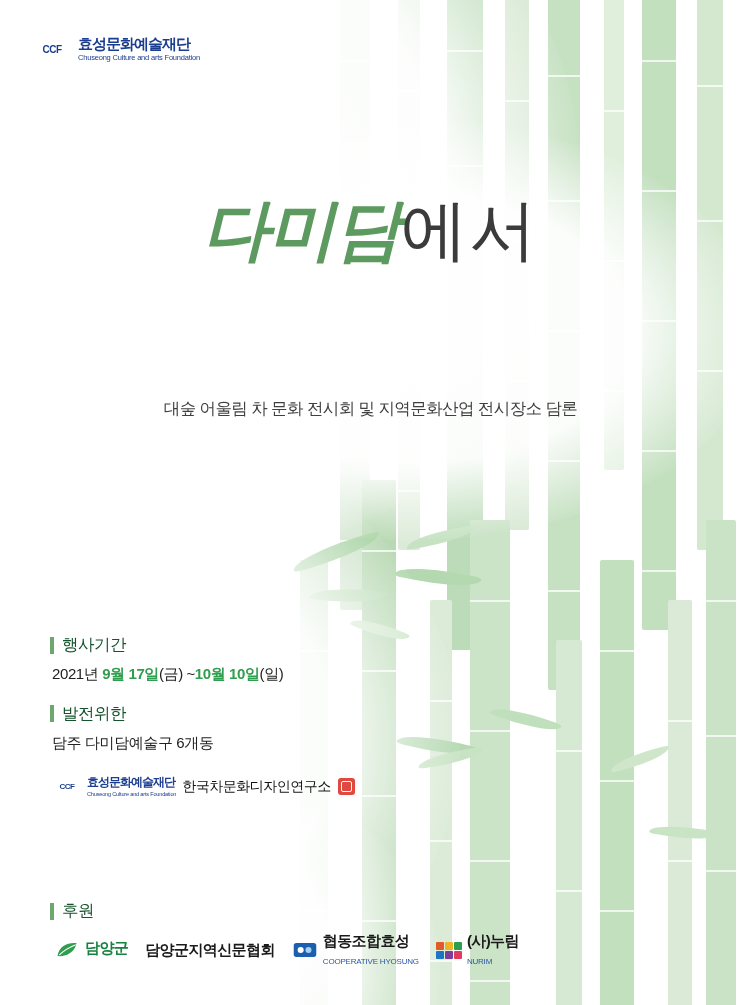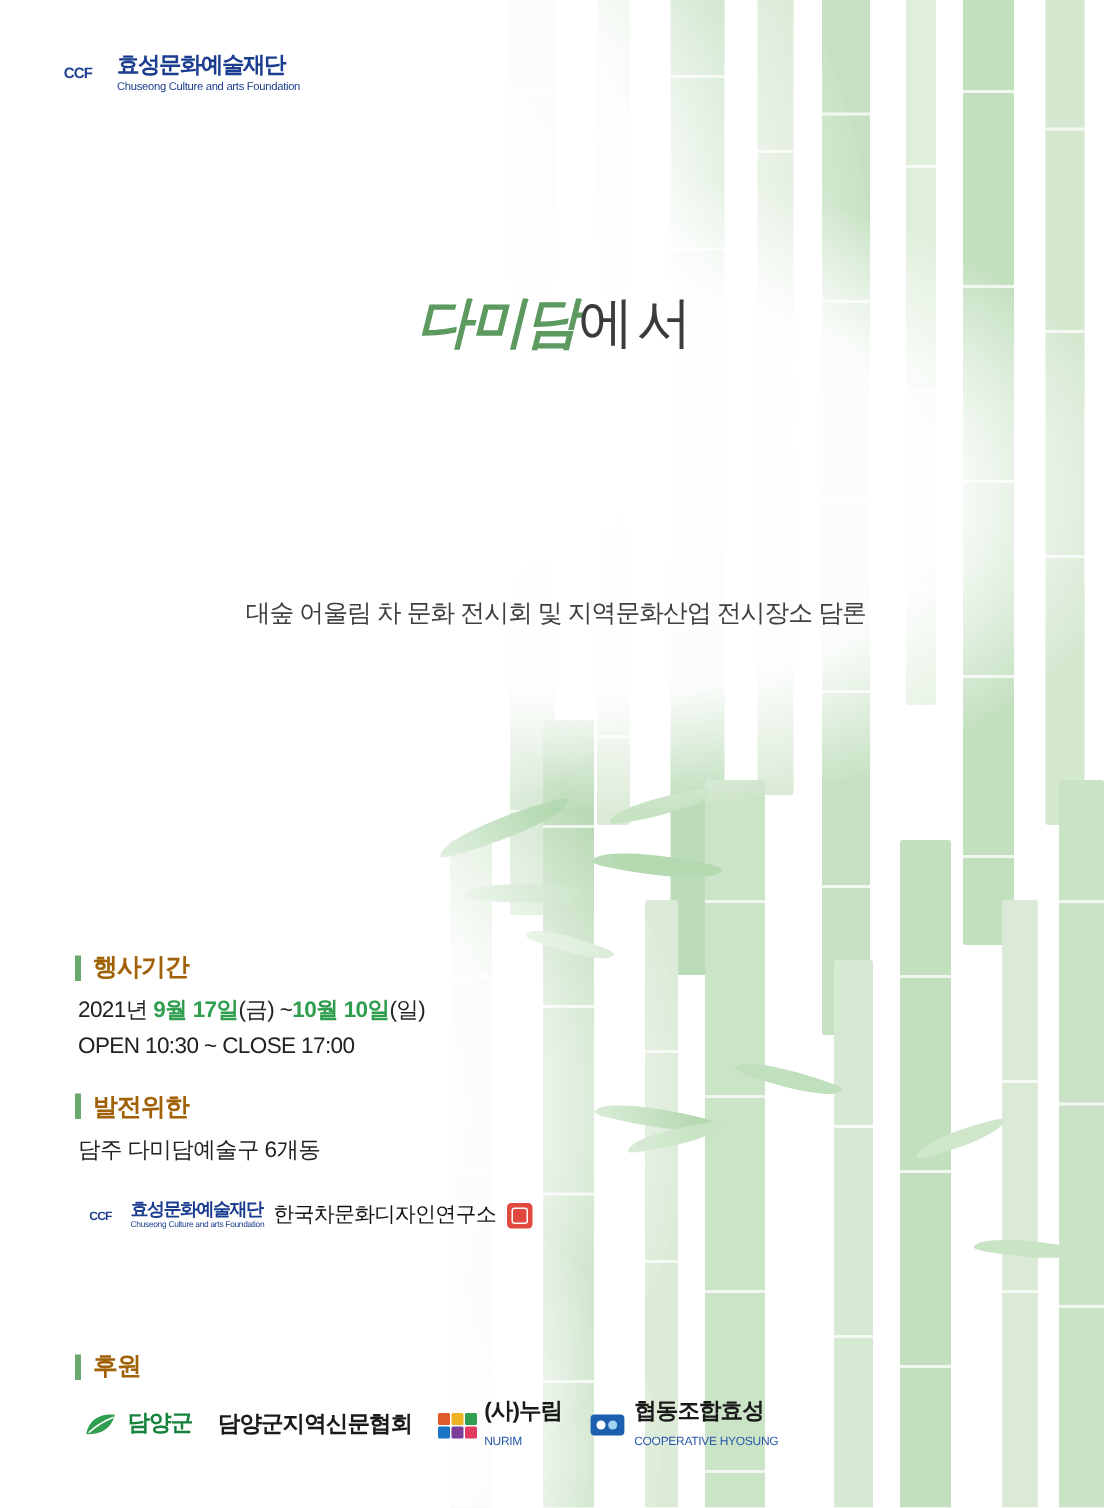--- a/index.html
+++ b/index.html
@@ -117,21 +117,21 @@
     top: 196px;
     left: 0;
     right: 0;
     text-align: center;
   }
   .title-line1, .title-line2 {
     white-space: nowrap;
     color: #3b3b3b;
   }
   .title-line1 {
-    font-size: 37px;
+    font-size: 67px;
     letter-spacing: 2px;
     line-height: 1;
   }
   .title-line2 {
     font-size: 57px;
     letter-spacing: 3px;
     line-height: 1;
     margin-top: 28px;
     padding-left: 24px;
   }
@@ -168,22 +168,22 @@
     margin-bottom: 7px;
   }
   .bar {
     width: 4px;
     height: 17px;
     background: #6aa86e;
     display: inline-block;
   }
   .info-title {
     font-size: 16.5px;
-    font-weight: bold;
-    color: #a16207;
+    font-weight: normal;
+    color: #14532d;
     letter-spacing: -0.5px;
   }
   .info-line {
     font-size: 15px;
     color: #222;
     letter-spacing: -0.4px;
     margin: 2px 0 0 2px;
     line-height: 1.45;
   }
   .info-line.small {
@@ -417,21 +417,20 @@
   <div class="info">
 
     <div class="info-group">
       <div class="info-head">
         <span class="bar"></span>
         <span class="info-title">행사기간</span>
       </div>
       <div class="info-line">
         <span>2021년 </span><span class="green">9월 17일</span><span>(금) ~</span><span class="green">10월 10일</span><span>(일)</span>
       </div>
-      <div class="info-line">OPEN 10:30 ~ CLOSE 17:00</div>
     </div>
 
     <div class="info-group">
       <div class="info-head">
         <span class="bar"></span>
         <span class="info-title">발전위한</span>
       </div>
       <div class="info-line">담주 다미담예술구 6개동</div>
     </div>
 
@@ -467,42 +466,42 @@
           <path d="M6 17 C12 11 20 7 25 5" stroke="#ffffff" stroke-width="1.2" fill="none"></path>
         </svg>
         <span class="sp-name sp-green">담양군</span>
       </div>
 
       <div class="sp">
         <span class="sp-name">담양군지역신문협회</span>
       </div>
 
       <div class="sp">
+        <svg class="sp-ico" viewBox="0 0 30 22">
+          <rect x="2" y="3" width="26" height="16" rx="3" fill="#1b5fae"></rect>
+          <circle cx="10" cy="11" r="3.5" fill="#ffffff"></circle>
+          <circle cx="19" cy="11" r="3.5" fill="#9fd3f0"></circle>
+        </svg>
+        <span>
+          <span class="sp-name">협동조합효성</span><br>
+          <span class="sp-sub">COOPERATIVE HYOSUNG</span>
+        </span>
+      </div>
+
+      <div class="sp">
         <div class="tile-logo">
           <i style="background:#e05a2a"></i>
             <i style="background:#f0b323"></i>
             <i style="background:#2f9e4f"></i>
           <i style="background:#1b74c4"></i>
             <i style="background:#7b3f99"></i>
             <i style="background:#e03a5e"></i>
         </div>
         <span>
           <span class="sp-name">(사)누림</span><br>
           <span class="sp-sub">NURIM</span>
         </span>
       </div>
 
-      <div class="sp">
-        <svg class="sp-ico" viewBox="0 0 30 22">
-          <rect x="2" y="3" width="26" height="16" rx="3" fill="#1b5fae"></rect>
-          <circle cx="10" cy="11" r="3.5" fill="#ffffff"></circle>
-          <circle cx="19" cy="11" r="3.5" fill="#9fd3f0"></circle>
-        </svg>
-        <span>
-          <span class="sp-name">협동조합효성</span><br>
-          <span class="sp-sub">COOPERATIVE HYOSUNG</span>
-        </span>
-      </div>
-
     </div>
   </div>
 
 </div>
 
 </body></html>

